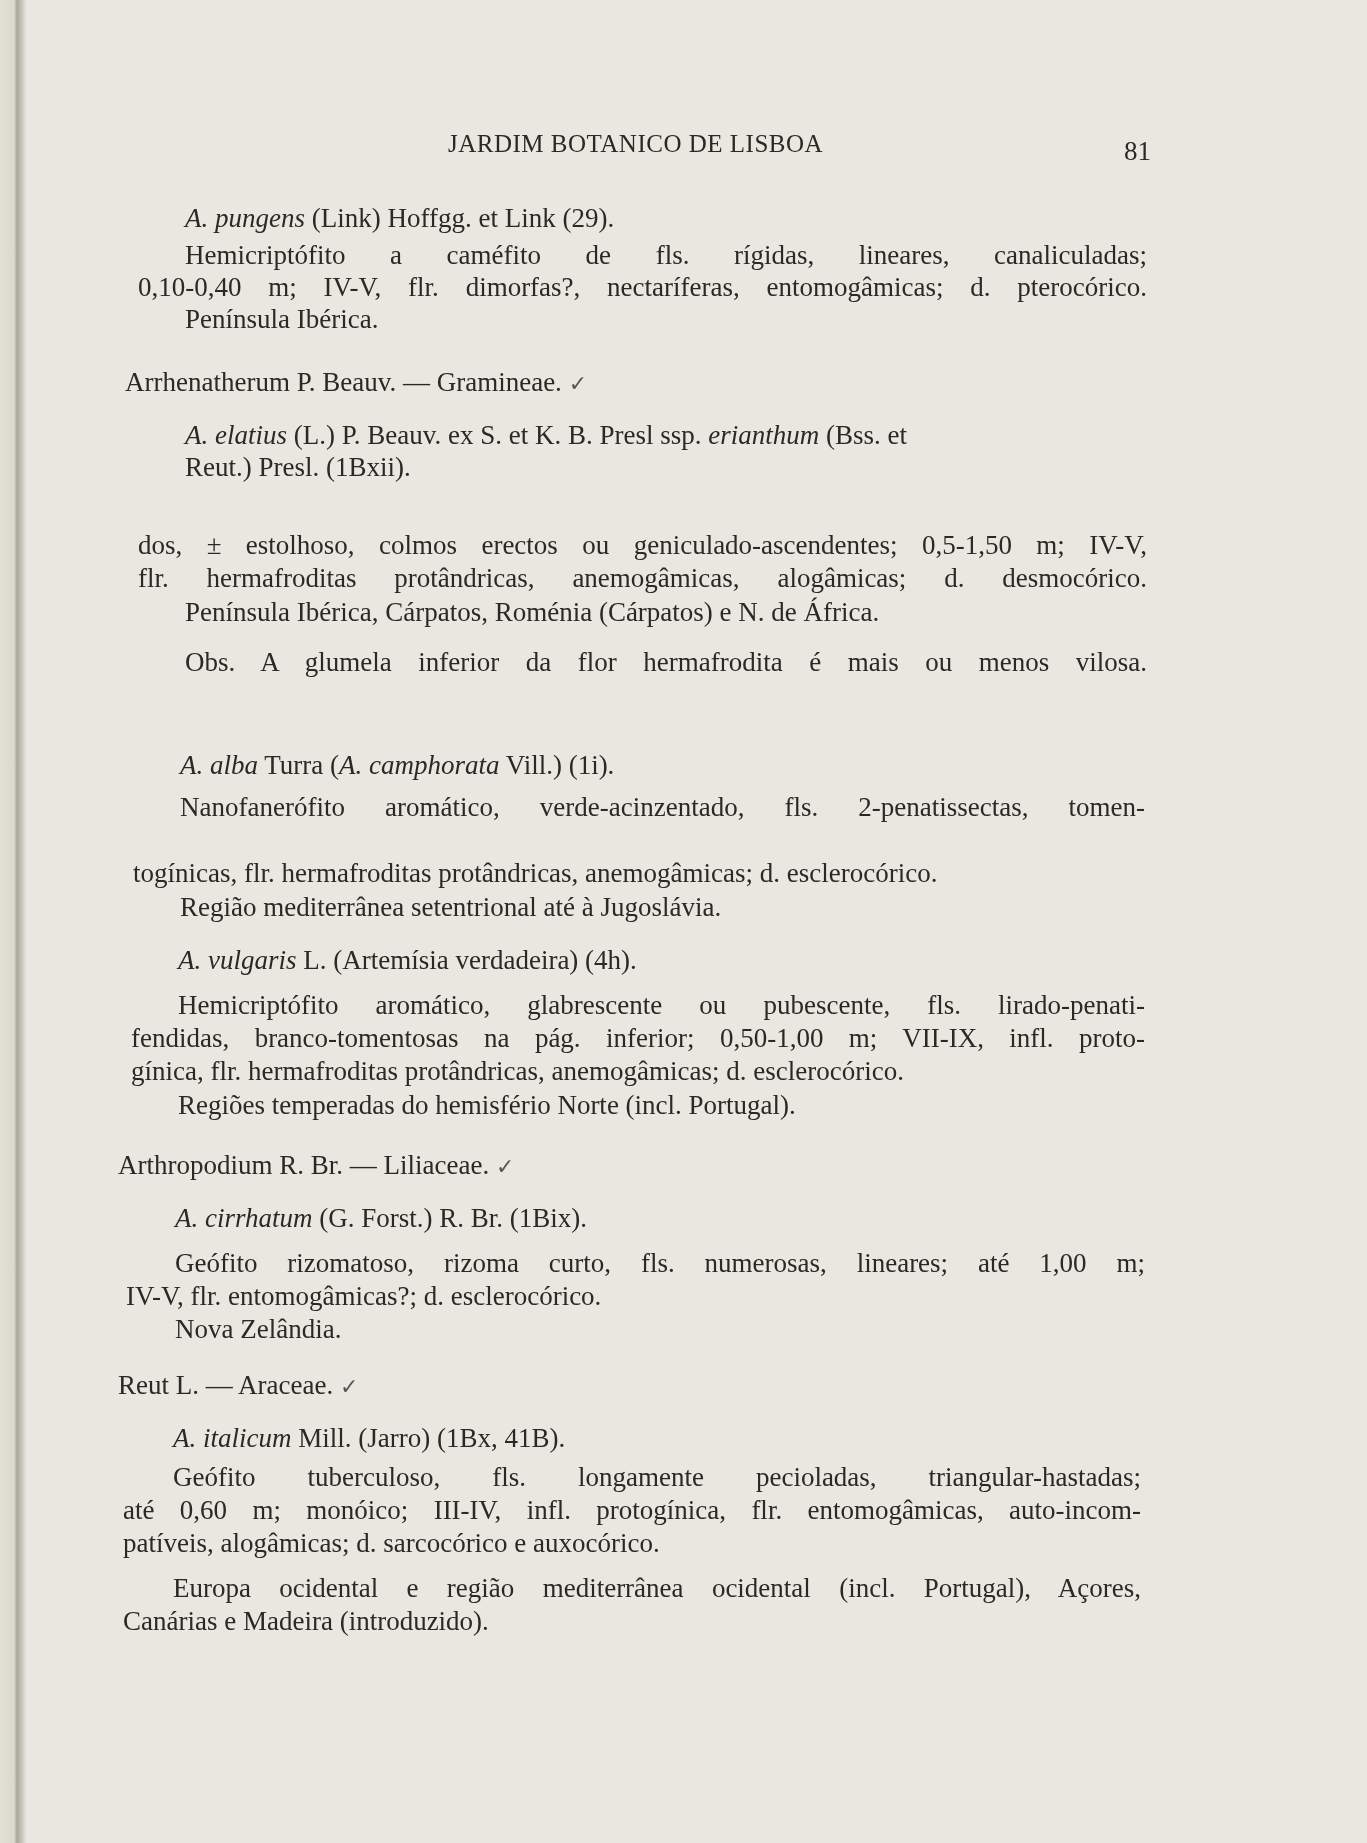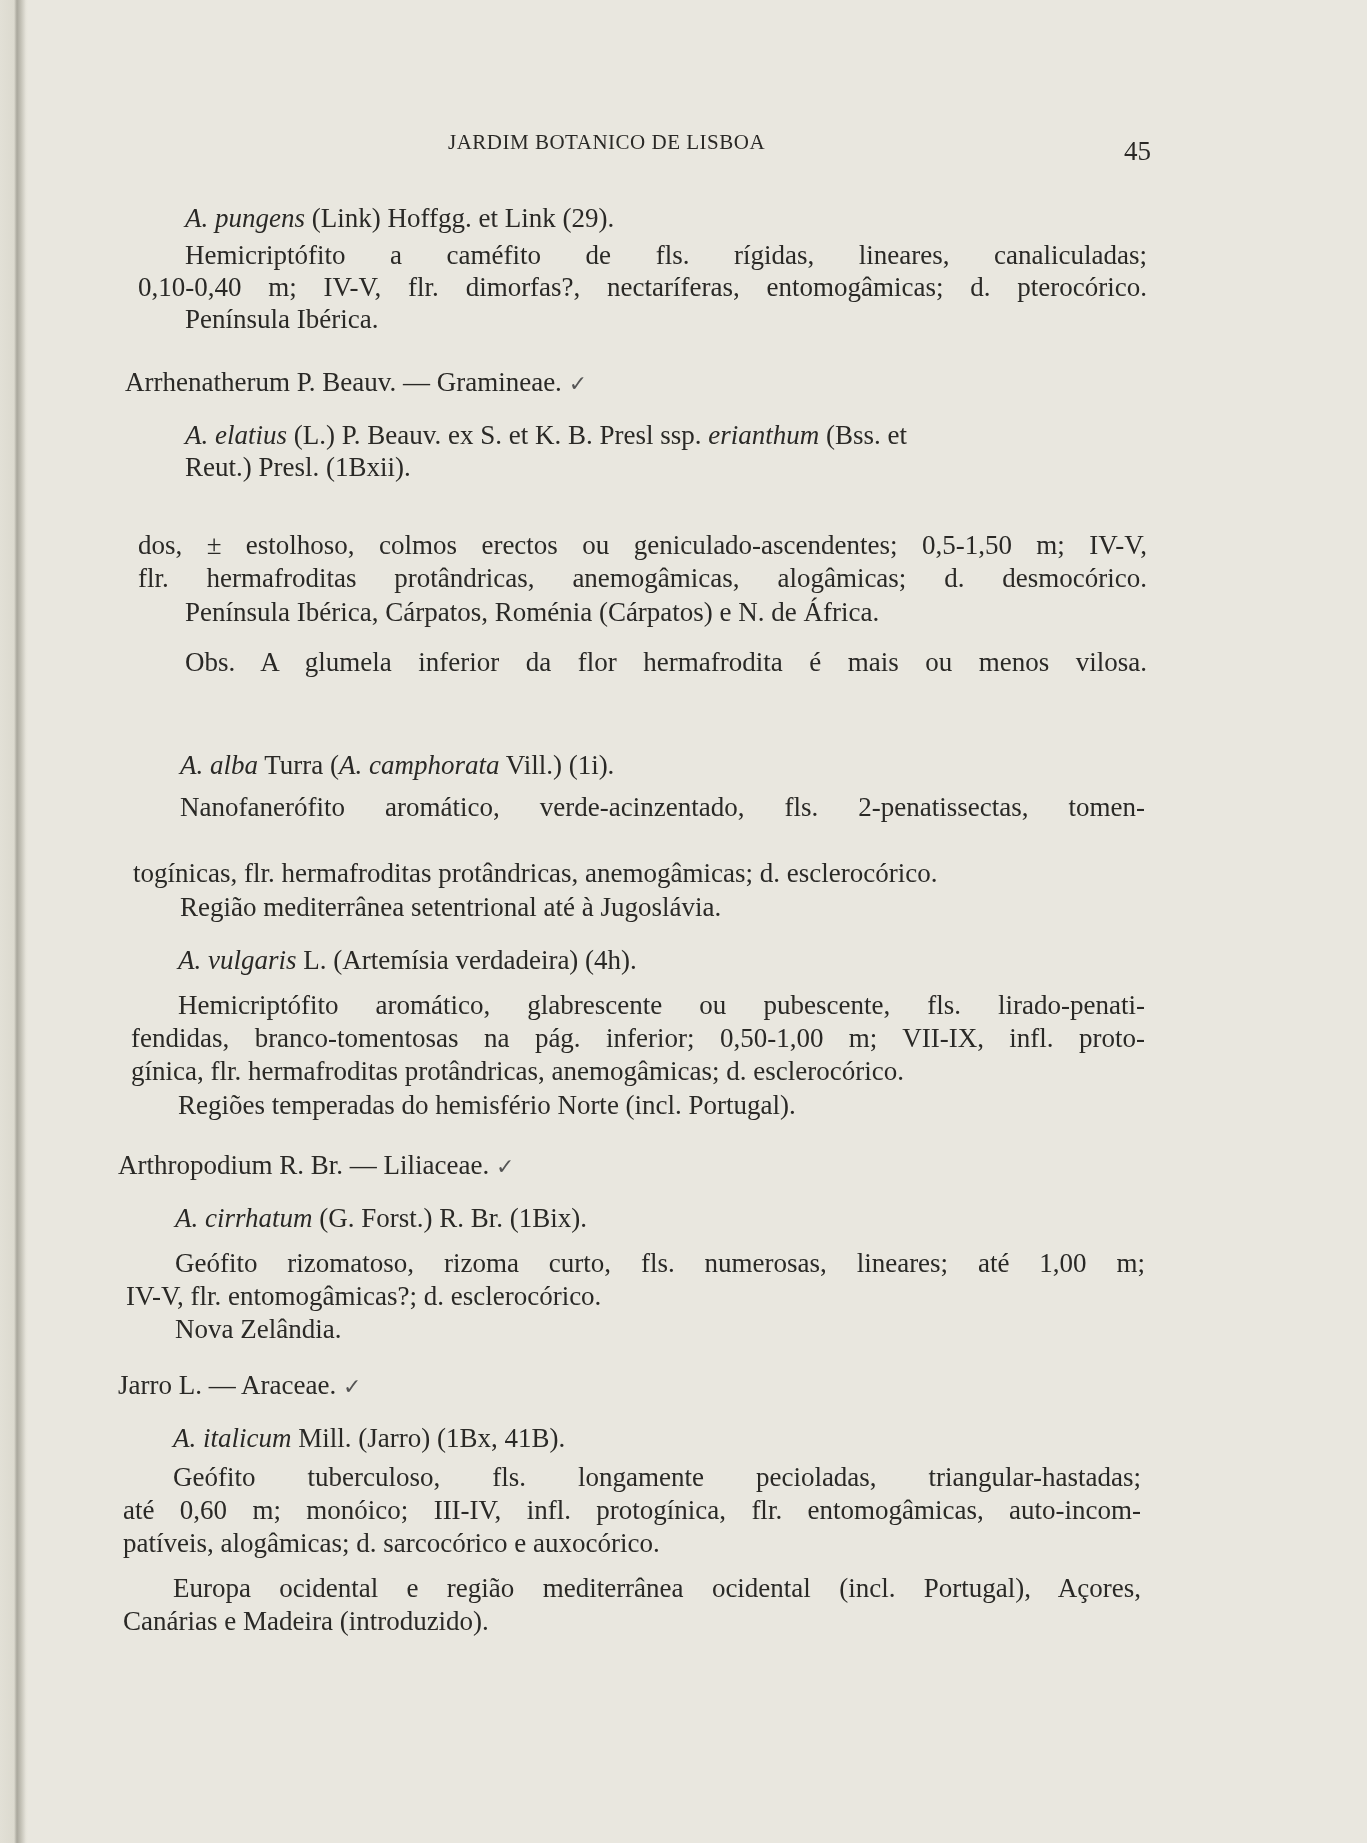--- a/index.html
+++ b/index.html
@@ -12,38 +12,38 @@
   }
   .spine {
     position: absolute; left: 0; top: 0; width: 28px; height: 1843px;
     background: linear-gradient(to right, #e2e0d6 0px, #dcdacf 14px, #a9a79c 17px, #c4c2b7 21px, #e6e4db 26px, #e9e7de 28px);
   }
   .page {
     position: absolute; left: 28px; top: 0; width: 1339px; height: 1843px;
     background: #e9e7df;
   }
   .header {
-    position: absolute; top: 130px; left: 420px; font-size: 21px; letter-spacing: 0.5px;
+    position: absolute; top: 130px; left: 420px; font-size: 25px; letter-spacing: 0.5px;
   }
   .pageno {
     position: absolute; top: 136px; left: 1096px; font-size: 27px;
   }
   .line { position: absolute; font-size: 27px; white-space: nowrap; }
   .genus b { font-weight: normal; }
   i { font-style: italic; }
   .check { color: #555; font-family: "DejaVu Sans", sans-serif; font-size: 22px; }
   .just { text-align: justify; text-align-last: justify; }
 </style>
 </head>
 <body>
 
 <div class="spine"></div>
 <div class="page">
   <div class="header">JARDIM BOTANICO DE LISBOA</div>
-  <div class="pageno">45</div>
+  <div class="pageno">81</div>
 
   <div class="line" style="top:203px;left:157px"><i>A. pungens</i><span> (Link) Hoffgg. et Link (29).</span></div>
   <div class="line just" style="top:240px;left:157px;width:962px">Hemicriptófito a caméfito de fls. rígidas, lineares, canaliculadas;</div>
   <div class="line just" style="top:272px;left:110px;width:1009px">0,10-0,40 m; IV-V, flr. dimorfas?, nectaríferas, entomogâmicas; d. pterocórico.</div>
   <div class="line" style="top:304px;left:157px">Península Ibérica.</div>
 
   <div class="line genus" style="top:367px;left:97px"><b>Arrhenatherum</b><span> P. Beauv. — Gramineae.</span> <span class="check">✓</span></div>
 
   <div class="line" style="top:420px;left:157px"><i>A. elatius</i><span> (L.) P. Beauv. ex S. et K. B. Presl ssp. </span><i>erianthum</i><span> (Bss. et</span></div>
   <div class="line" style="top:452px;left:157px">Reut.) Presl. (1Bxii).</div>
@@ -64,21 +64,21 @@
   <div class="line" style="top:1056px;left:103px">gínica, flr. hermafroditas protândricas, anemogâmicas; d. esclerocórico.</div>
   <div class="line" style="top:1090px;left:150px">Regiões temperadas do hemisfério Norte (incl. Portugal).</div>
 
   <div class="line genus" style="top:1150px;left:90px"><b>Arthropodium</b><span> R. Br. — Liliaceae.</span> <span class="check">✓</span></div>
 
   <div class="line" style="top:1203px;left:147px"><i>A. cirrhatum</i><span> (G. Forst.) R. Br. (1Bix).</span></div>
   <div class="line just" style="top:1248px;left:147px;width:970px">Geófito rizomatoso, rizoma curto, fls. numerosas, lineares; até 1,00 m;</div>
   <div class="line" style="top:1281px;left:98px">IV-V, flr. entomogâmicas?; d. esclerocórico.</div>
   <div class="line" style="top:1314px;left:147px">Nova Zelândia.</div>
 
-  <div class="line genus" style="top:1370px;left:90px"><b>Jarro</b><span> L. — Araceae.</span> <span class="check">✓</span></div>
+  <div class="line genus" style="top:1370px;left:90px"><b>Reut</b><span> L. — Araceae.</span> <span class="check">✓</span></div>
 
   <div class="line" style="top:1423px;left:145px"><i>A. italicum</i><span> Mill. (Jarro) (1Bx, 41B).</span></div>
   <div class="line just" style="top:1462px;left:145px;width:968px">Geófito tuberculoso, fls. longamente pecioladas, triangular-hastadas;</div>
   <div class="line just" style="top:1495px;left:95px;width:1018px">até 0,60 m; monóico; III-IV, infl. protogínica, flr. entomogâmicas, auto-incom-</div>
   <div class="line" style="top:1528px;left:95px">patíveis, alogâmicas; d. sarcocórico e auxocórico.</div>
   <div class="line just" style="top:1573px;left:145px;width:968px">Europa ocidental e região mediterrânea ocidental (incl. Portugal), Açores,</div>
   <div class="line" style="top:1606px;left:95px">Canárias e Madeira (introduzido).</div>
 </div>
 
 </body></html>

